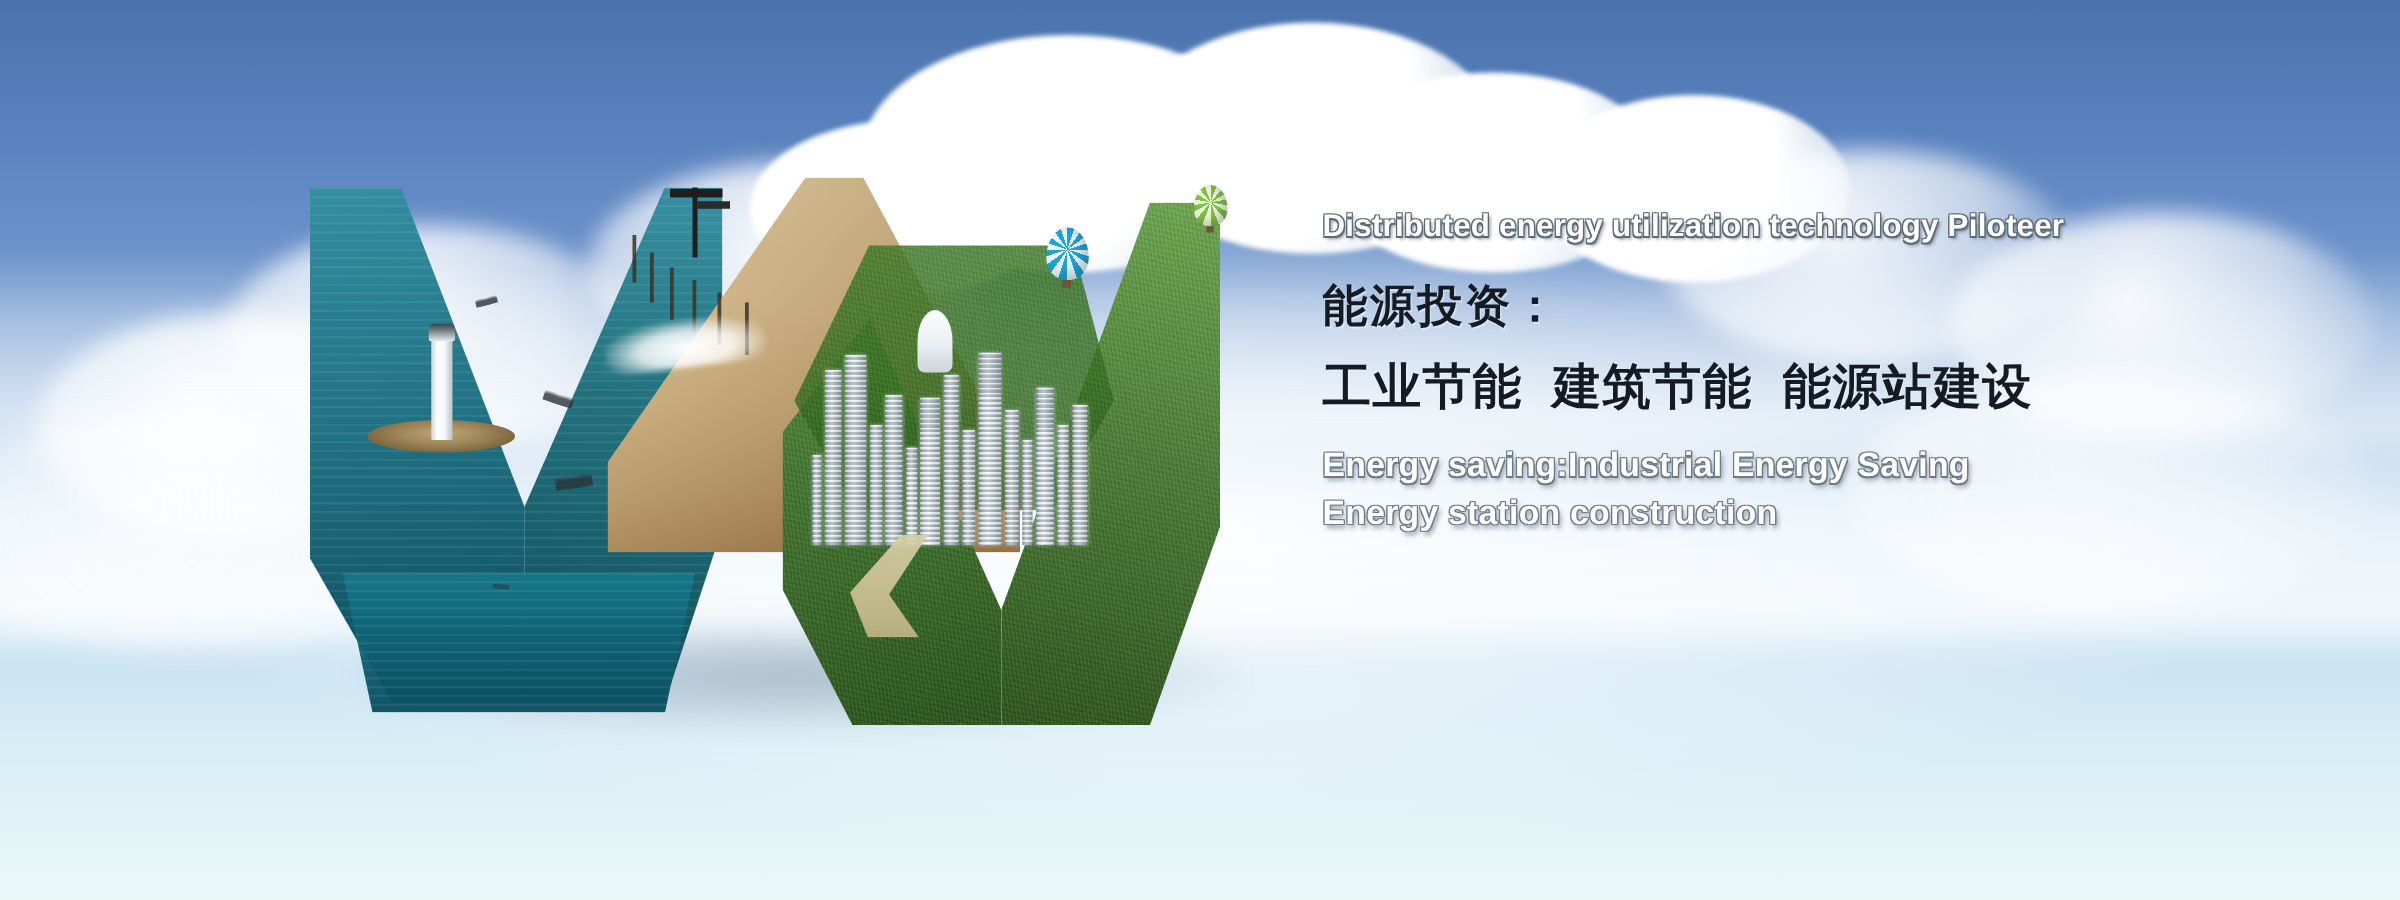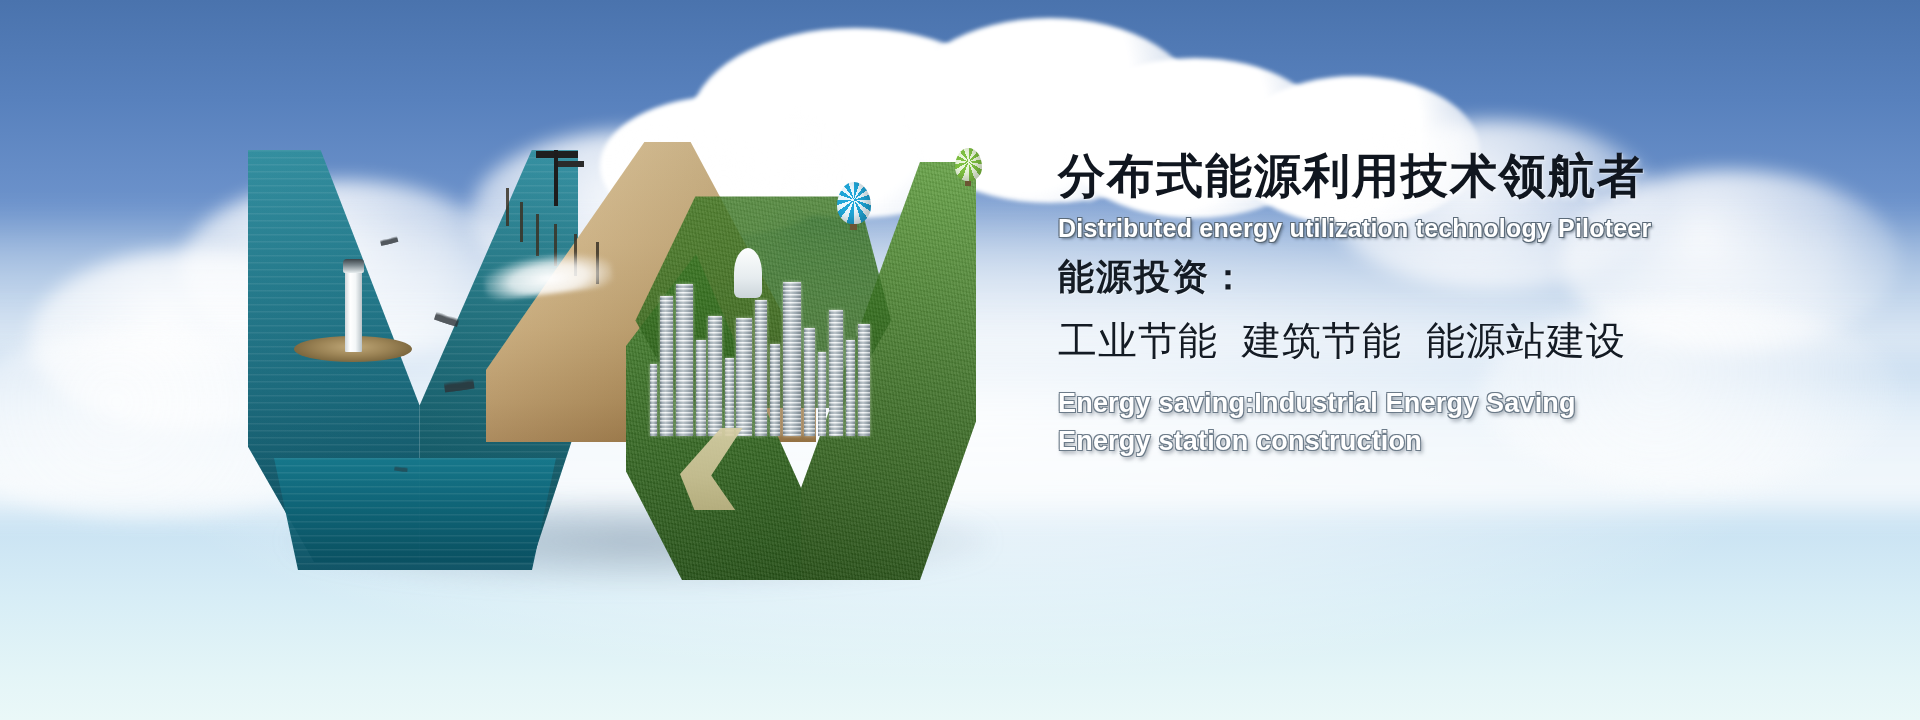--- a/index.html
+++ b/index.html
@@ -329,35 +329,35 @@
     color: #ffffff;
     letter-spacing: .2px;
     line-height: 1;
     text-shadow:
       -1px -1px 0 #5b6a78, 1px -1px 0 #5b6a78,
       -1px  1px 0 #5b6a78, 1px  1px 0 #5b6a78,
        2px  2px 3px rgba(40,55,70,.55);
     white-space: nowrap;
   }
   .line-cn2 {
-    margin-top: 18px;
+    margin-top: 34px;
     font-family: "DejaVu Sans", "Liberation Sans", sans-serif;
     font-size: 36px;
     font-weight: 700;
     letter-spacing: 2px;
     color: #141b24;
     line-height: 1;
     text-shadow: 1px 1px 0 rgba(255,255,255,.4);
     white-space: nowrap;
   }
   .line-cn3 {
     margin-top: 26px;
     font-family: "DejaVu Sans", "Liberation Sans", sans-serif;
     font-size: 39px;
-    font-weight: 400;
+    font-weight: 700;
     letter-spacing: 1px;
     color: #141b24;
     line-height: 1;
     text-shadow: 1px 1px 0 rgba(255,255,255,.4);
     white-space: nowrap;
   }
   .line-cn3 .gap { display: inline-block; width: 24px; }
   .en-list { margin-top: 24px; }
   .en-line {
     font-size: 27px;
@@ -470,21 +470,20 @@
 
       <div class="balloon blue"></div>
       <div class="balloon-basket" style="left:602px;top:96px;"></div>
       <div class="balloon green"></div>
       <div class="balloon-basket" style="left:717px;top:53px;width:6px;height:5px;"></div>
     </div>
   </div>
 
   <div class="text-panel">
 
-    <div class="headline-cn">分布式能源利用技术领航者</div>
 
     <div class="sub-en">Distributed energy utilization technology Piloteer</div>
 
     <div class="line-cn2">能源投资：</div>
 
     <div class="line-cn3">
       <span>工业节能</span><span class="gap"></span><span>建筑节能</span><span class="gap"></span><span>能源站建设</span>
     </div>
 
     <div class="en-list">

